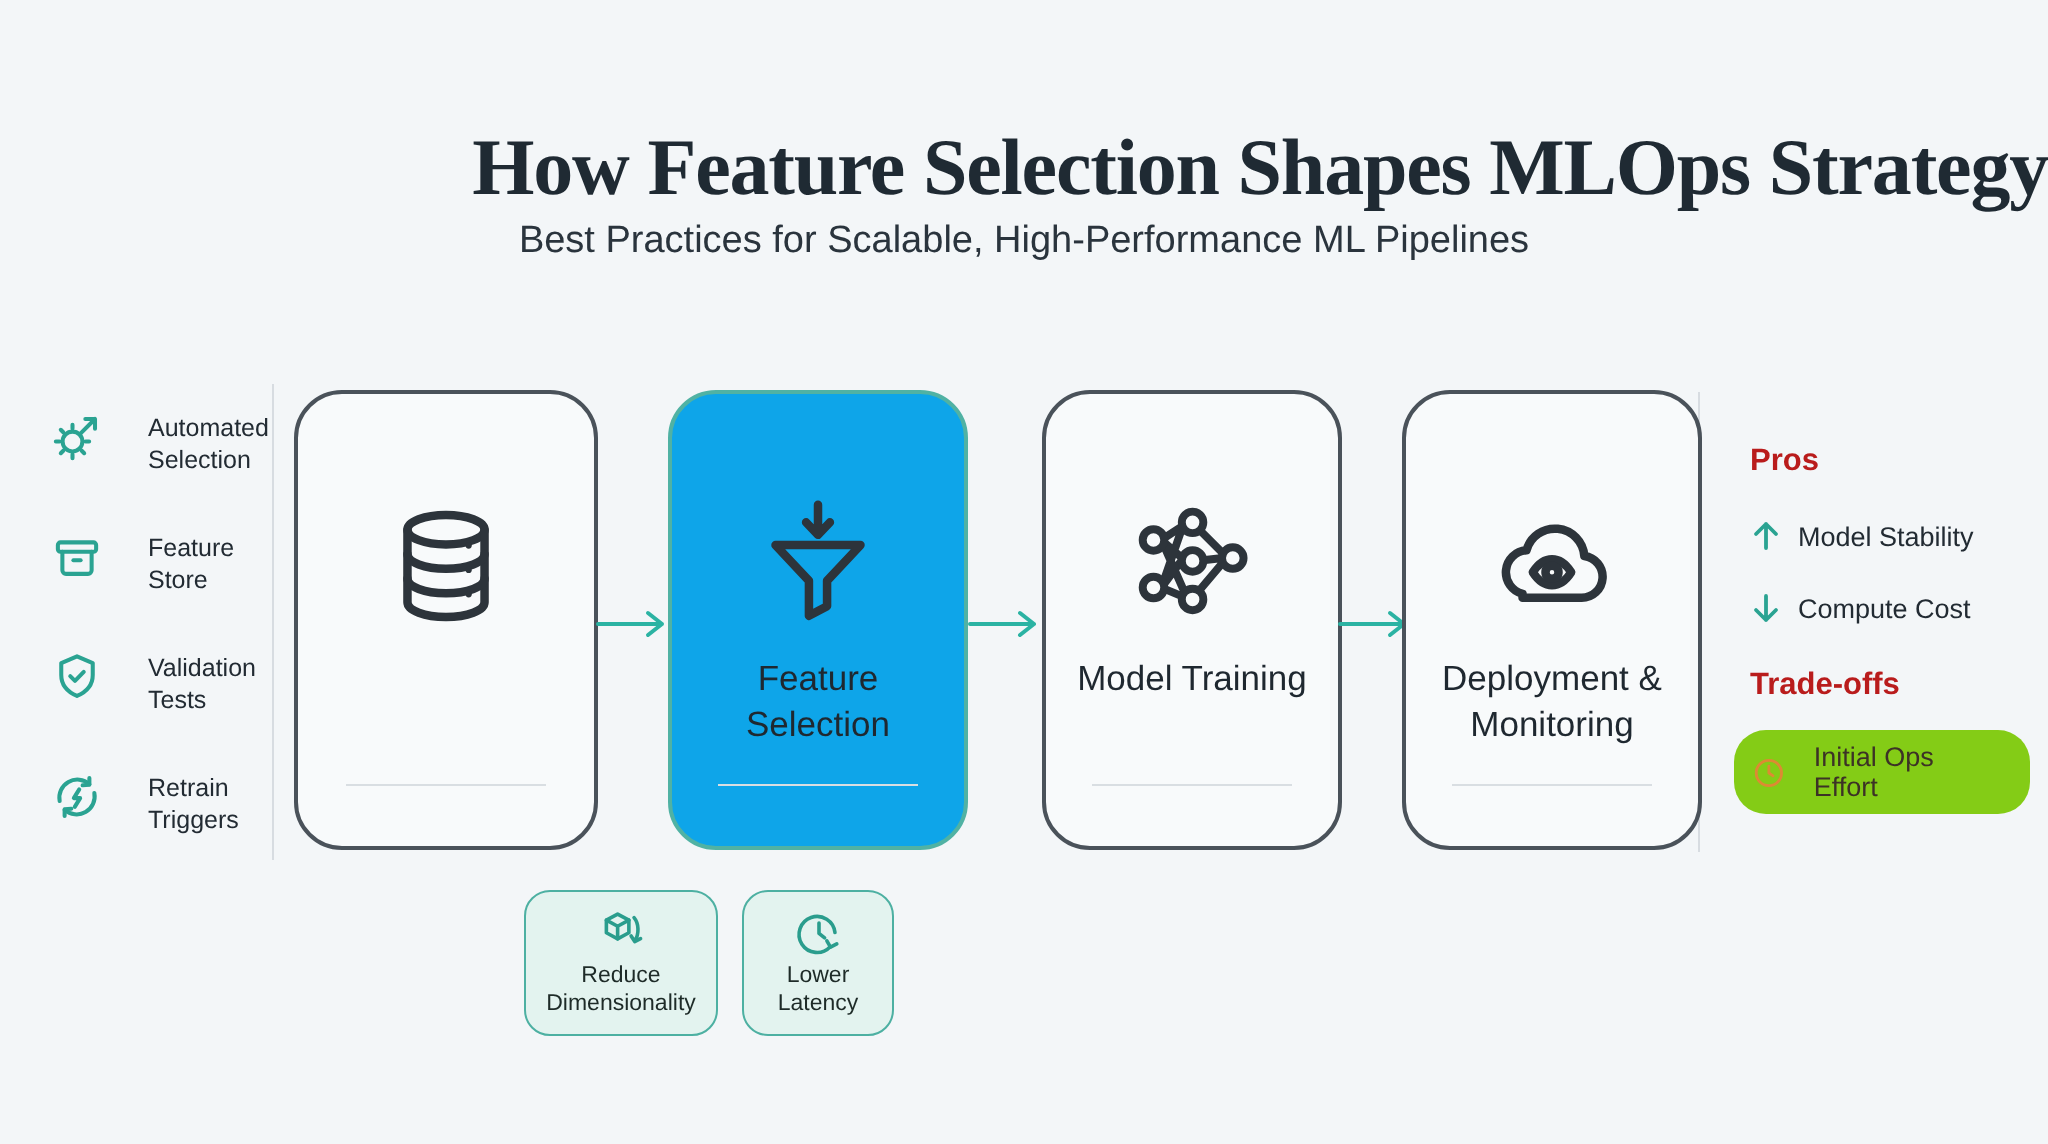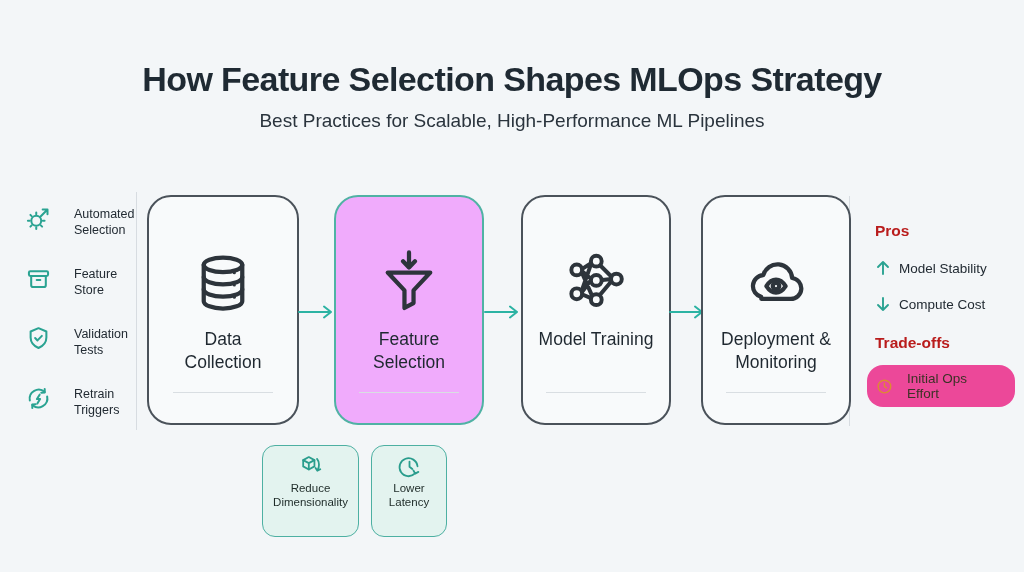--- a/index.html
+++ b/index.html
@@ -5,41 +5,41 @@
   * { margin:0; padding:0; box-sizing:border-box; }
   html,body { width:1024px; height:572px; }
   body { font-family:"Liberation Sans", sans-serif; background:#eef1f4; }
   .canvas {
     position:relative; width:1024px; height:572px;
     background:#f3f6f8; overflow:hidden;
   }
   
   .title {
     position:absolute; top:60px; left:0; width:1024px;
-    text-align:center; font-size:34px; font-weight:700;
-    color:#1f2a33; letter-spacing:-0.6px;
+    text-align:right; font-size:40px; font-weight:700;
+    color:#1f2a33; letter-spacing:-0.6px;font-family:Liberation Serif, serif;
   }
   .subtitle {
     position:absolute; top:110px; left:0; width:1024px;
     text-align:center; font-size:19px; font-weight:500; color:#2a343d;
   }
   
   .sidebar { position:absolute; left:25px; top:205px; width:108px; }
   .side-item { display:flex; align-items:flex-start; gap:22px; margin-bottom:27px; }
   .side-item .ic { flex:0 0 27px; width:27px; height:27px; color:#2aa392; }
   .side-item .lbl { font-size:12.5px; line-height:1.28; color:#222b33; font-weight:500; padding-top:1px; }
   .vdiv { position:absolute; width:1px; background:#d7dce1; }
   .vdiv.left  { left:136px; top:192px; height:238px; }
   .vdiv.right { left:849px; top:196px; height:230px; }
   
   .card {
     position:absolute; top:195px; height:230px;
     background:#f8fafb; border:2px solid #4a525a; border-radius:24px;
   }
-  .card.hl { background:#f0abfc; border-color:#50b2a4; }
+  .card.hl { background:#0ea5e9; border-color:#50b2a4; }
   .card .cicon { position:absolute; top:52px; left:50%; transform:translateX(-50%);
     width:68px; height:68px; color:#2d343b; }
   .card .clbl {
     position:absolute; top:131px; left:50%; transform:translateX(-50%);
     width:118px; text-align:center; font-size:17.5px; line-height:1.32;
     font-weight:500; color:#1f2830;
   }
   .card .cdiv { position:absolute; bottom:30px; left:50%; transform:translateX(-50%);
     width:100px; height:1px; background:#d9dee2; }
   .card1 { left:147px; width:152px; }
@@ -50,27 +50,27 @@
   .fa1 { left:297px; } .fa2 { left:483px; } .fa3 { left:668px; }
   
   .rpanel { position:absolute; left:875px; top:222px; width:140px; }
   .rhead { font-size:15.5px; font-weight:700; color:#b91c1c; }
   .pros-row { display:flex; align-items:center; gap:8px; margin-top:20px; }
   .pros-row .arr { width:16px; height:16px; color:#2aa392; }
   .pros-row .ptxt { font-size:13.5px; color:#222b33; font-weight:500; }
   .tradeoffs-head { margin-top:22px; }
   .pill {
     margin-top:13px; margin-left:-8px; display:inline-flex; align-items:center; gap:14px;
-    background:#ec4899; border-radius:16px; padding:6px 13px 6px 9px;
+    background:#84cc16; border-radius:16px; padding:6px 13px 6px 9px;
   }
   .pill .pic { width:17px; height:17px; color:#dd8a33; }
   .pill .ptxt { font-size:13.5px; color:#3c3226; font-weight:500; }
   
   .badge {
-    position:absolute; top:445px; height:92px;
+    position:absolute; top:445px; height:73px;
     background:#e3f3ef; border:1.5px solid #4db0a2; border-radius:13px;
     display:flex; flex-direction:column; align-items:center; justify-content:flex-start;
     padding-top:7px;
   }
   .badge .bic { width:27px; height:27px; color:#2a9d8d; }
   .badge .blbl { margin-top:2px; font-size:11.5px; line-height:1.2; text-align:center;
     color:#1e2b28; font-weight:500; }
   .b1 { left:262px; width:97px; }
   .b2 { left:371px; width:76px; }
   .b3 { left:455px; width:83px; }
@@ -136,21 +136,20 @@
       <svg viewBox="0 0 24 24" fill="none" stroke="currentColor" stroke-width="1.5" stroke-linecap="round" stroke-linejoin="round">
         <ellipse cx="12" cy="5.6" rx="6.8" ry="2.6"></ellipse>
         <path d="M5.2 5.6v12.8c0 1.45 3.05 2.6 6.8 2.6s6.8-1.15 6.8-2.6V5.6"></path>
         <path d="M5.2 9.9c0 1.45 3.05 2.6 6.8 2.6s6.8-1.15 6.8-2.6"></path>
         <path d="M5.2 14.2c0 1.45 3.05 2.6 6.8 2.6s6.8-1.15 6.8-2.6"></path>
         <circle cx="16" cy="8.4" r="0.55" fill="currentColor" stroke="none"></circle>
         <circle cx="16" cy="12.7" r="0.55" fill="currentColor" stroke="none"></circle>
         <circle cx="16" cy="17" r="0.55" fill="currentColor" stroke="none"></circle>
       </svg>
     </span>
-    <span class="clbl">Data Collection</span>
     <span class="cdiv"></span>
   </div>
 
   <span class="flow-arrow fa1">
     <svg viewBox="0 0 38 18" fill="none" stroke="currentColor" stroke-width="2" stroke-linecap="round" stroke-linejoin="round">
       <path d="M2 9h32M27 3.5 34 9l-7 5.5"></path>
     </svg>
   </span>
 
   <div class="card card2 hl">

